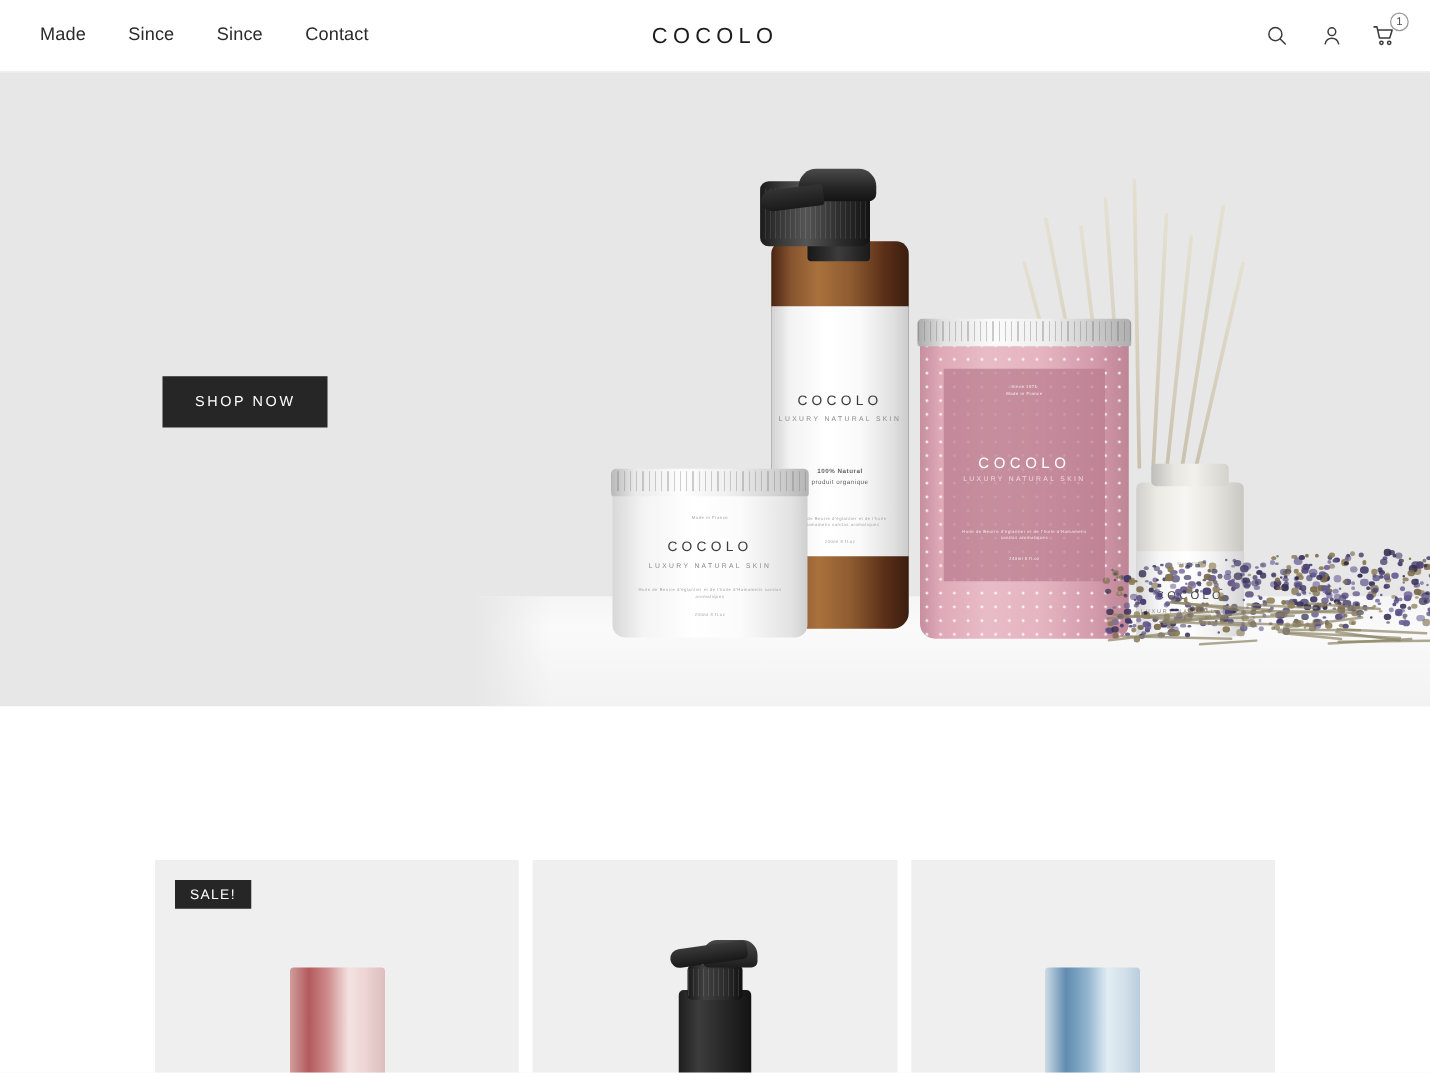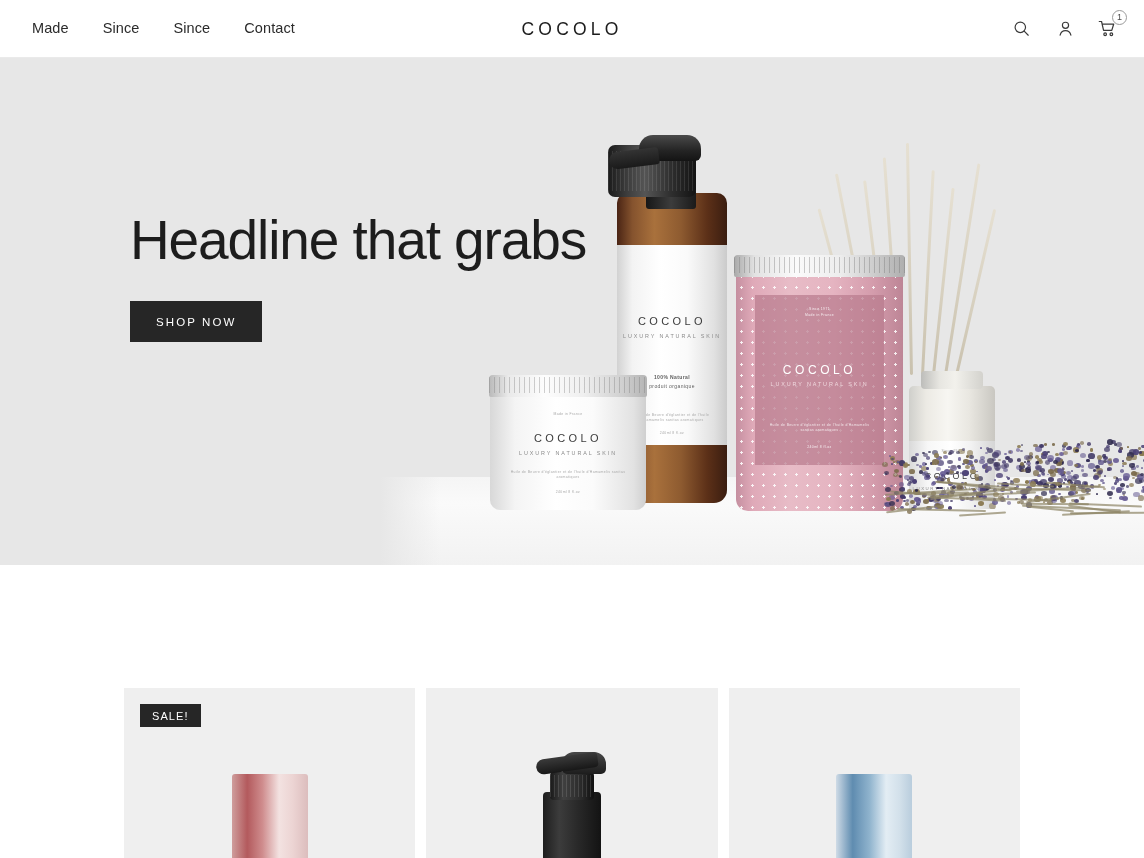--- a/index.html
+++ b/index.html
@@ -1038,21 +1038,21 @@
         <div class="lav-bud" style="left: 52.8398px; top: 85.2434px; width: 82.6383px; height: 1.6px; border-radius: 1px; background: rgb(141, 132, 101); opacity: 0.7; transform: rotate(4.16754deg);"></div>
         <div class="lav-bud" style="left: 76.9285px; top: 113.863px; width: 46.5612px; height: 1.6px; border-radius: 1px; background: rgb(141, 132, 101); opacity: 0.7; transform: rotate(-3.7865deg);"></div>
         <div class="lav-bud" style="left: 188.496px; top: 113.048px; width: 77.6416px; height: 1.6px; border-radius: 1px; background: rgb(141, 132, 101); opacity: 0.7; transform: rotate(-0.497091deg);"></div>
         <div class="lav-bud" style="left: 145.602px; top: 108.829px; width: 45.7452px; height: 1.6px; border-radius: 1px; background: rgb(141, 132, 101); opacity: 0.7; transform: rotate(5.74732deg);"></div>
         <div class="lav-bud" style="left: 187.136px; top: 105.378px; width: 73.3333px; height: 1.6px; border-radius: 1px; background: rgb(141, 132, 101); opacity: 0.7; transform: rotate(2.6058deg);"></div>
       </div>
   </div>
 
   <div class="hero-copy">
     <h1 class="hero-title">
-      <span>Headline that grabs</span><br>
+      <br>
     </h1>
     <button class="hero-cta">SHOP NOW</button>
   </div>
 </section>
 
 <section class="featured">
 
   <div class="product-grid">
 
     <div class="product-card">

